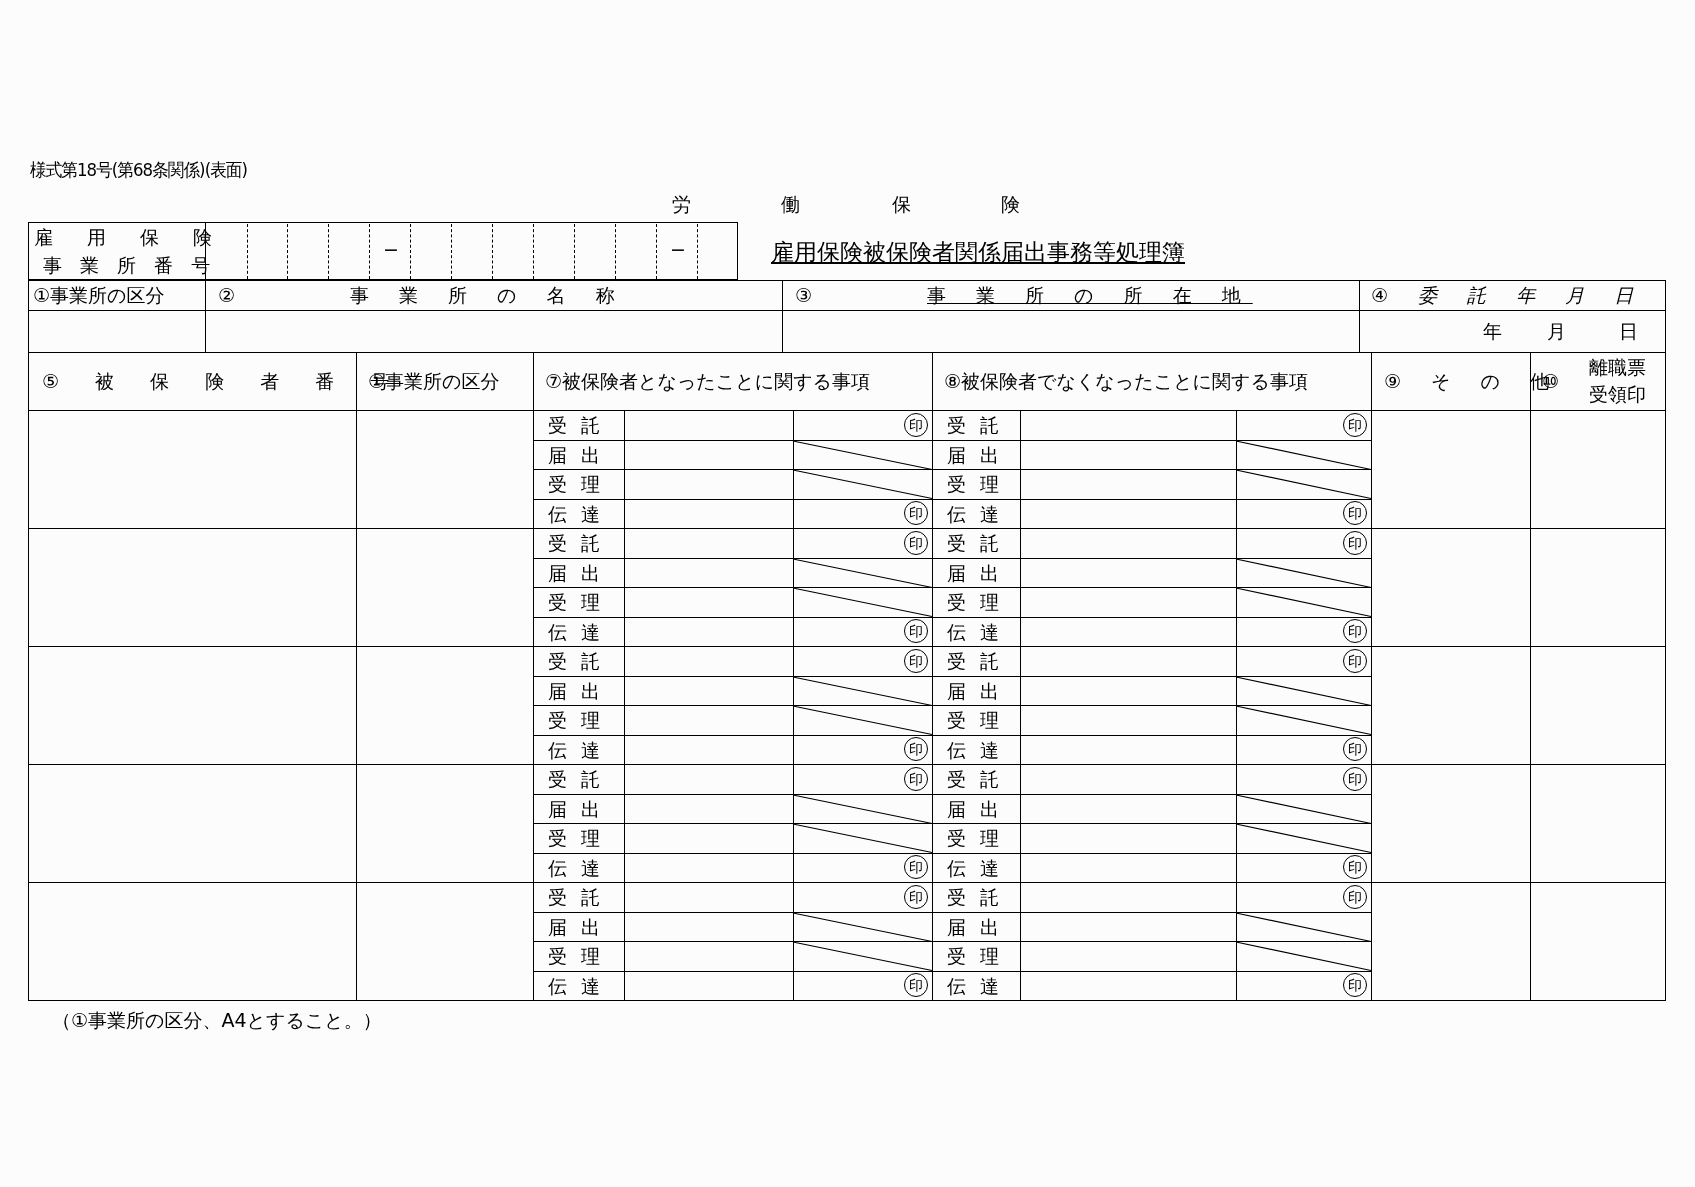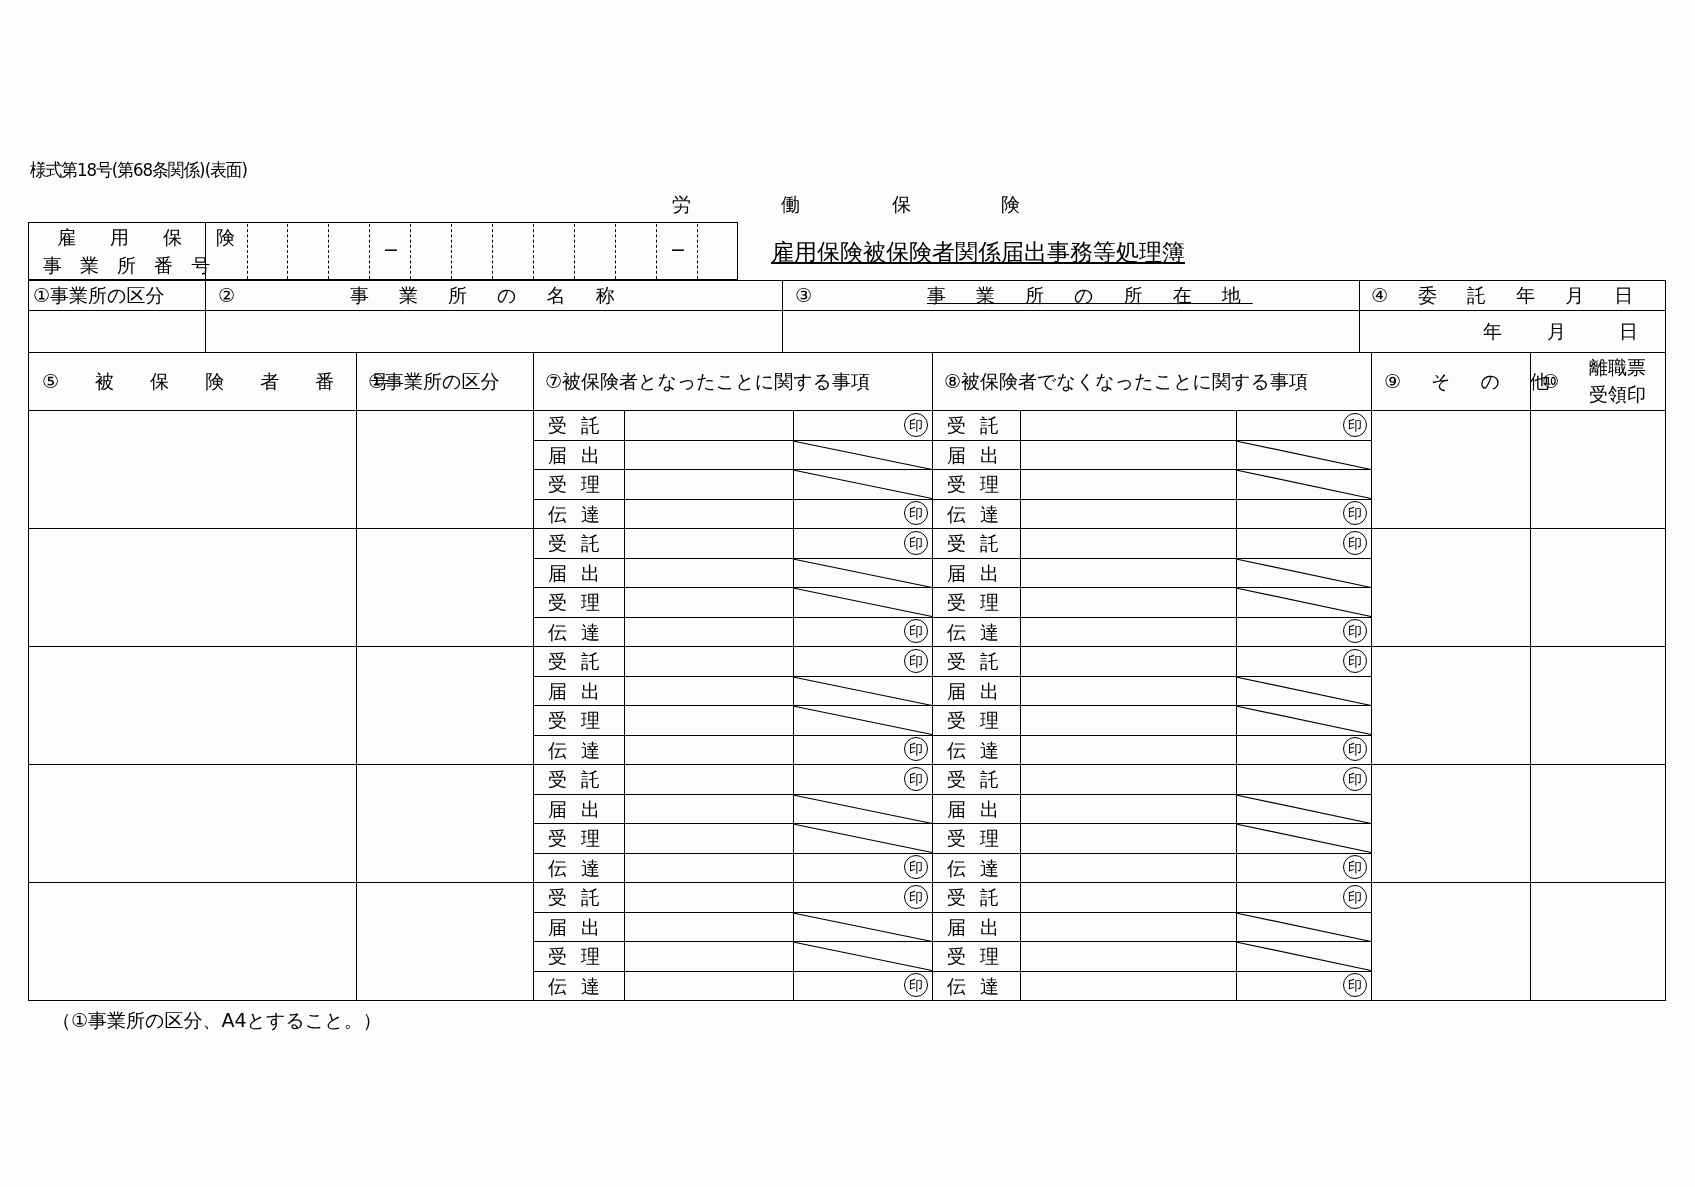--- a/index.html
+++ b/index.html
@@ -32,21 +32,21 @@
 
 <div class="txt bigtitle" style="left:672px">労</div>
 <div class="txt bigtitle" style="left:781px">働</div>
 <div class="txt bigtitle" style="left:892px">保</div>
 <div class="txt bigtitle" style="left:1001px">険</div>
 
 <div class="txt doc-title">雇用保険被保険者関係届出事務等処理簿</div>
 
 <div class="abs" style="left:28px; top:222px; width:710px; height:58px; border:1.5px solid #000; box-sizing:border-box;"></div>
 <div class="vline" style="left:205px; top:222px; height:58px;"></div>
-<div class="lbl" style="left:57px; top:228px; letter-spacing:14px;">雇 用 保 険</div>
+<div class="lbl" style="left:34px; top:228px; letter-spacing:14px;">雇 用 保 険</div>
 <div class="lbl" style="left:43px; top:256px; letter-spacing:6px;">事 業 所 番 号</div>
 <div class="abs" style="left:206px; top:223px; width:531px; height:56px;"></div>
 <div class="dline" style="left:247px; top:224px; height:55px;"></div>
 <div class="dline" style="left:287px; top:224px; height:55px;"></div>
 <div class="dline" style="left:328px; top:224px; height:55px;"></div>
 <div class="dline" style="left:369px; top:224px; height:55px;"></div>
 <div class="dline" style="left:410px; top:224px; height:55px;"></div>
 <div class="dline" style="left:451px; top:224px; height:55px;"></div>
 <div class="dline" style="left:492px; top:224px; height:55px;"></div>
 <div class="dline" style="left:533px; top:224px; height:55px;"></div>
@@ -63,21 +63,21 @@
 <div class="hline" style="left:28px; top:352px; width:1638px;"></div>
 <div class="vline" style="left:205px; top:280px; height:72px;"></div>
 <div class="vline" style="left:782px; top:280px; height:72px;"></div>
 <div class="vline" style="left:1359px; top:280px; height:72px;"></div>
 
 <div class="lbl" style="left:33px; top:286px;">①事業所の区分</div>
 <div class="lbl" style="left:218px; top:286px;">②</div>
 <div class="lbl" style="left:350px; top:286px; letter-spacing:12px;">事 業 所 の 名 称</div>
 <div class="lbl" style="left:795px; top:286px;">③</div>
 <div class="lbl" style="left:927px; top:286px; letter-spacing:12px;text-decoration:underline;">事 業 所 の 所 在 地</div>
-<div class="lbl" style="left:1371px; top:286px; letter-spacing:12px;">④ 委 託 年 月 日</div>
+<div class="lbl" style="left:1371px; top:286px; letter-spacing:12px;font-style:italic;">④ 委 託 年 月 日</div>
 
 <div class="abs" style="left:30px; top:312px; width:174px; height:39px;"></div>
 <div class="abs" style="left:207px; top:312px; width:574px; height:39px;"></div>
 <div class="abs" style="left:784px; top:312px; width:574px; height:39px;"></div>
 <div class="abs" style="left:1361px; top:312px; width:303px; height:39px;"></div>
 <div class="lbl" style="left:1483px; top:322px;">年</div>
 <div class="lbl" style="left:1547px; top:322px;">月</div>
 <div class="lbl" style="left:1619px; top:322px;">日</div>
 
 <div class="hline" style="left:28px; top:410px; width:1638px;"></div>

